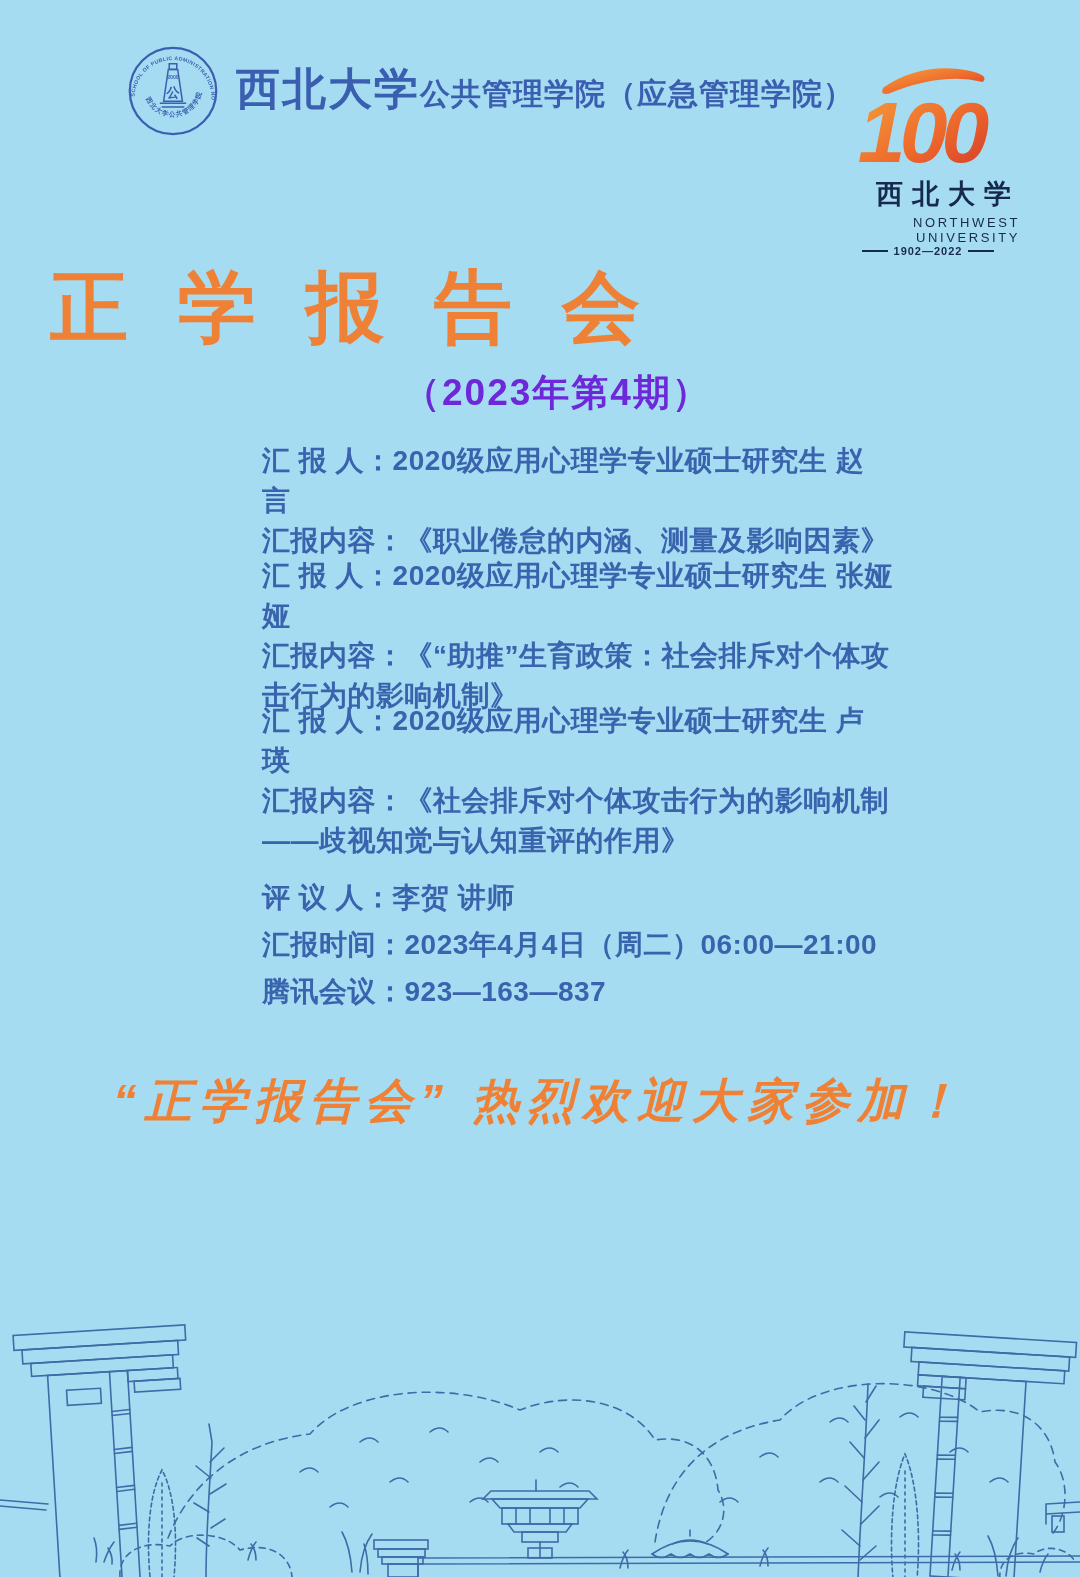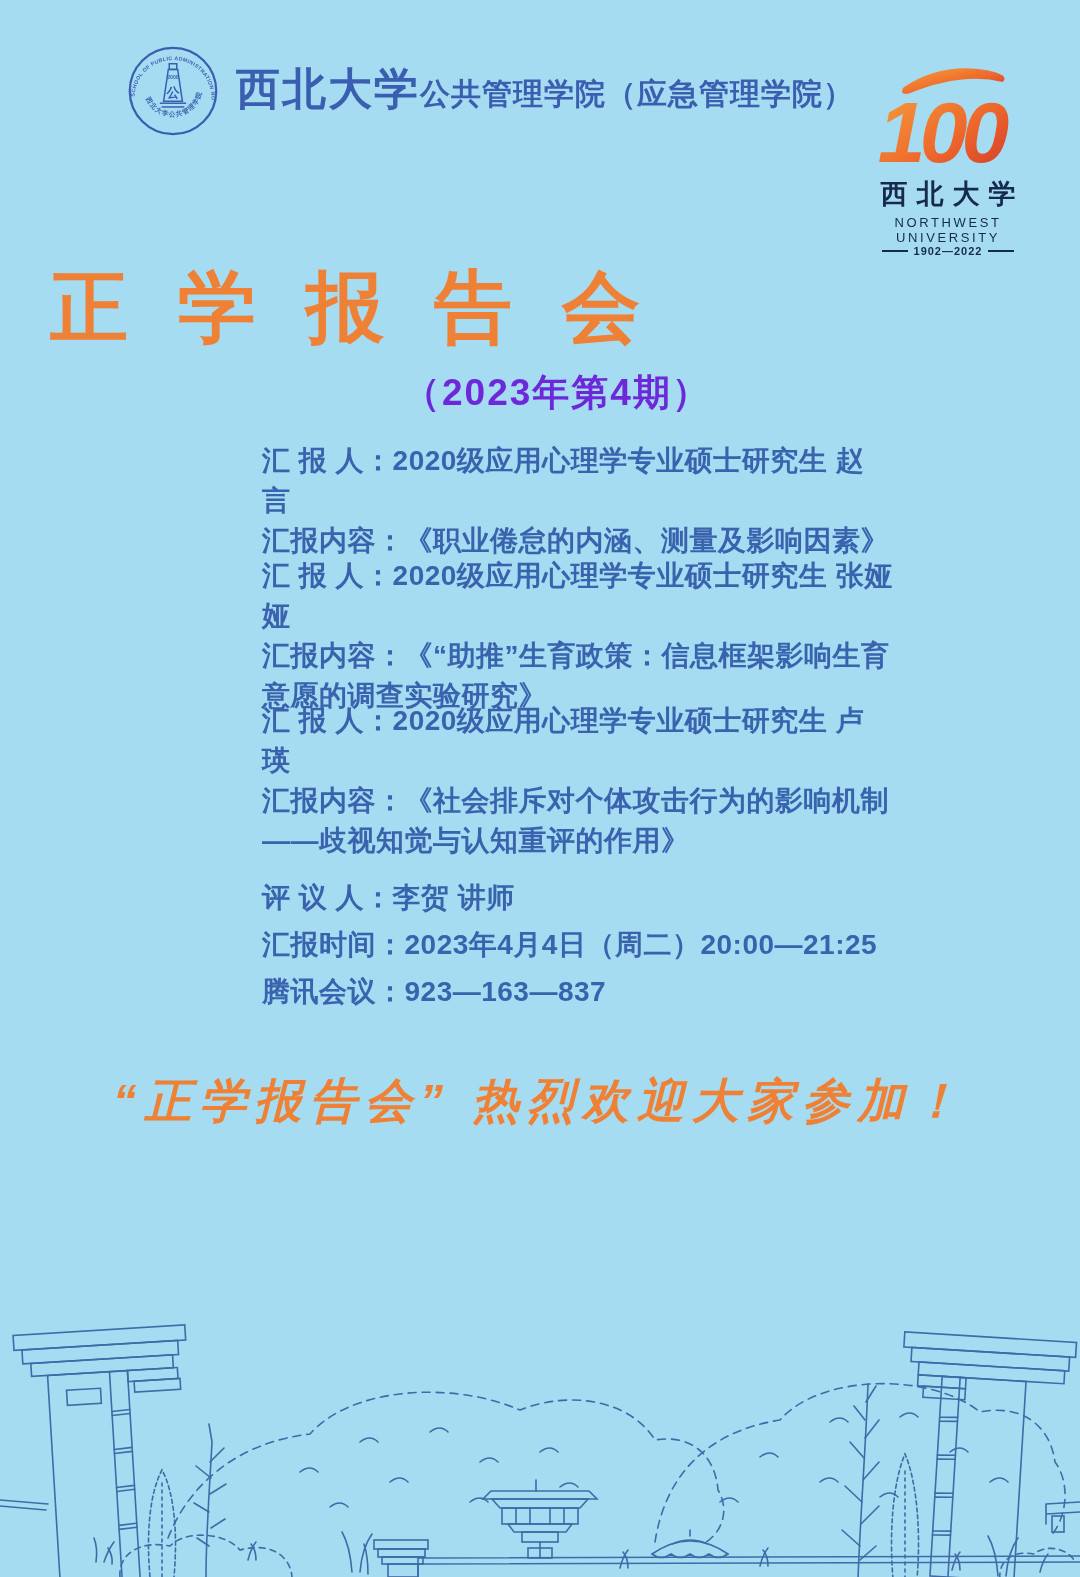--- a/index.html
+++ b/index.html
@@ -10,21 +10,21 @@
   
   .masthead{position:absolute;top:44px;left:126px;display:flex;align-items:flex-start;gap:16px;}
   .seal{width:94px;height:94px;flex:0 0 auto;}
   .mast-text{padding-top:16px;}
   .school-cn{color:#3b5fb0;font-weight:700;white-space:nowrap;}
   .school-cn .callig{font-size:44px;letter-spacing:2px;}
   .school-cn .rest{font-size:30px;letter-spacing:1px;}
   .school-en{margin-top:6px;color:#3b5fb0;font-weight:700;font-size:11.5px;letter-spacing:.3px;white-space:pre;}
 
   
-  .anniv{position:absolute;top:58px;left:856px;width:184px;text-align:center;}
+  .anniv{position:absolute;top:58px;left:836px;width:184px;text-align:right;}
   .anniv-num{width:156px;height:118px;display:block;margin:0 auto;}
   .anniv-cn{color:#16294f;font-weight:700;font-size:27px;letter-spacing:9px;padding-left:9px;}
   .anniv-en{color:#16294f;font-weight:400;font-size:13px;letter-spacing:2.6px;margin-top:3px;}
   .anniv-years{display:flex;align-items:center;justify-content:center;gap:6px;
                color:#16294f;font-weight:700;font-size:11px;letter-spacing:1px;}
   .anniv-years .rule{display:inline-block;width:26px;height:2px;background:#16294f;}
 
   
   .subtitle{position:absolute;top:196px;left:190px;color:#3c55a8;font-weight:700;
             font-size:31px;letter-spacing:8px;}
@@ -105,30 +105,30 @@
 
   <h1 class="main-title">正学报告会</h1>
   <div class="issue">（2023年第4期）</div>
 
   <section class="report report-1">
     <p>汇 报 人：2020级应用心理学专业硕士研究生 赵　言</p>
     <p>汇报内容：《职业倦怠的内涵、测量及影响因素》</p>
   </section>
   <section class="report report-2">
     <p>汇 报 人：2020级应用心理学专业硕士研究生 张娅娅</p>
-    <p>汇报内容：《“助推”生育政策：信息框架影响生育意愿的调查实验研究》</p>
+    <p>汇报内容：《“助推”生育政策：社会排斥对个体攻击行为的影响机制》</p>
   </section>
   <section class="report report-3">
     <p>汇 报 人：2020级应用心理学专业硕士研究生 卢　瑛</p>
     <p>汇报内容：《社会排斥对个体攻击行为的影响机制——歧视知觉与认知重评的作用》</p>
   </section>
 
   <section class="meta">
     <p>评 议 人：李贺 讲师</p>
-    <p>汇报时间：2023年4月4日（周二）20:00—21:25</p>
+    <p>汇报时间：2023年4月4日（周二）06:00—21:00</p>
     <p>腾讯会议：923—163—837</p>
   </section>
 
   <div class="banner">“正学报告会” 热烈欢迎大家参加！</div>
 
   <svg class="campus" viewBox="0 0 1080 285" fill="none" stroke="#3f6ba6" stroke-width="1.6" stroke-linecap="round">
 
     <g transform="rotate(-3.5 110 285)">
       <rect x="28" y="38" width="172" height="15"></rect>
       <rect x="36" y="53" width="156" height="14"></rect>

